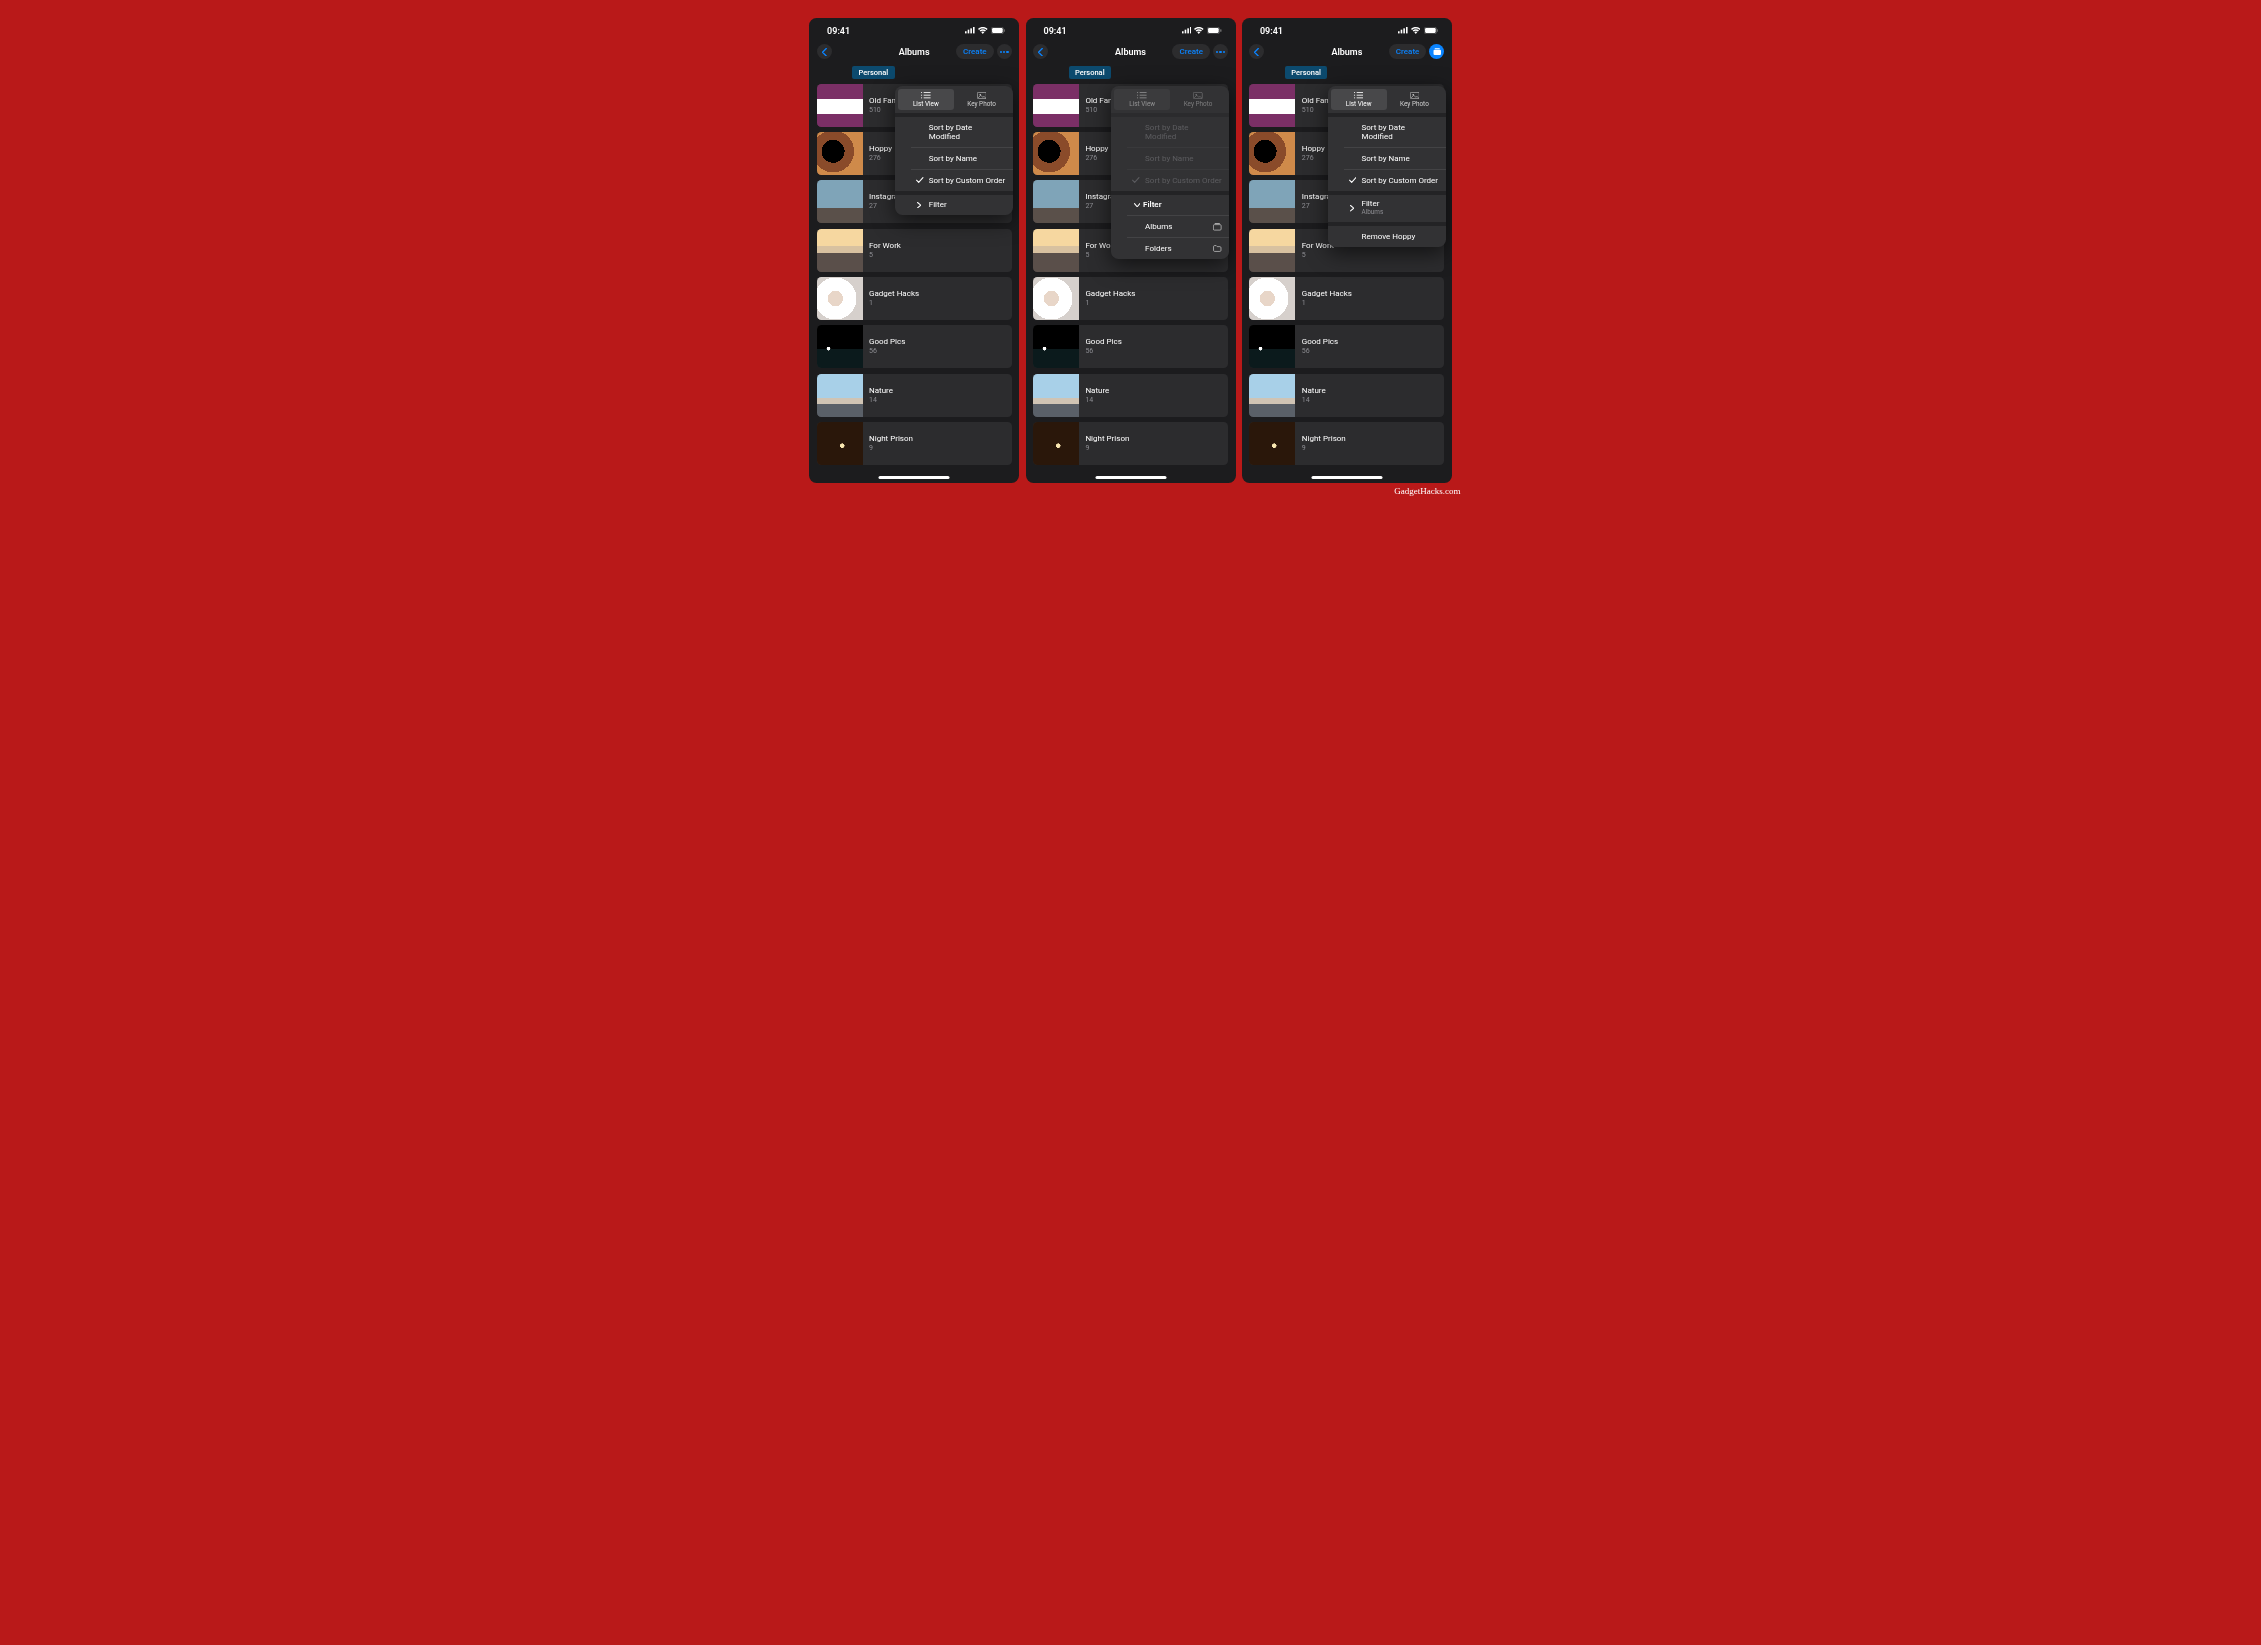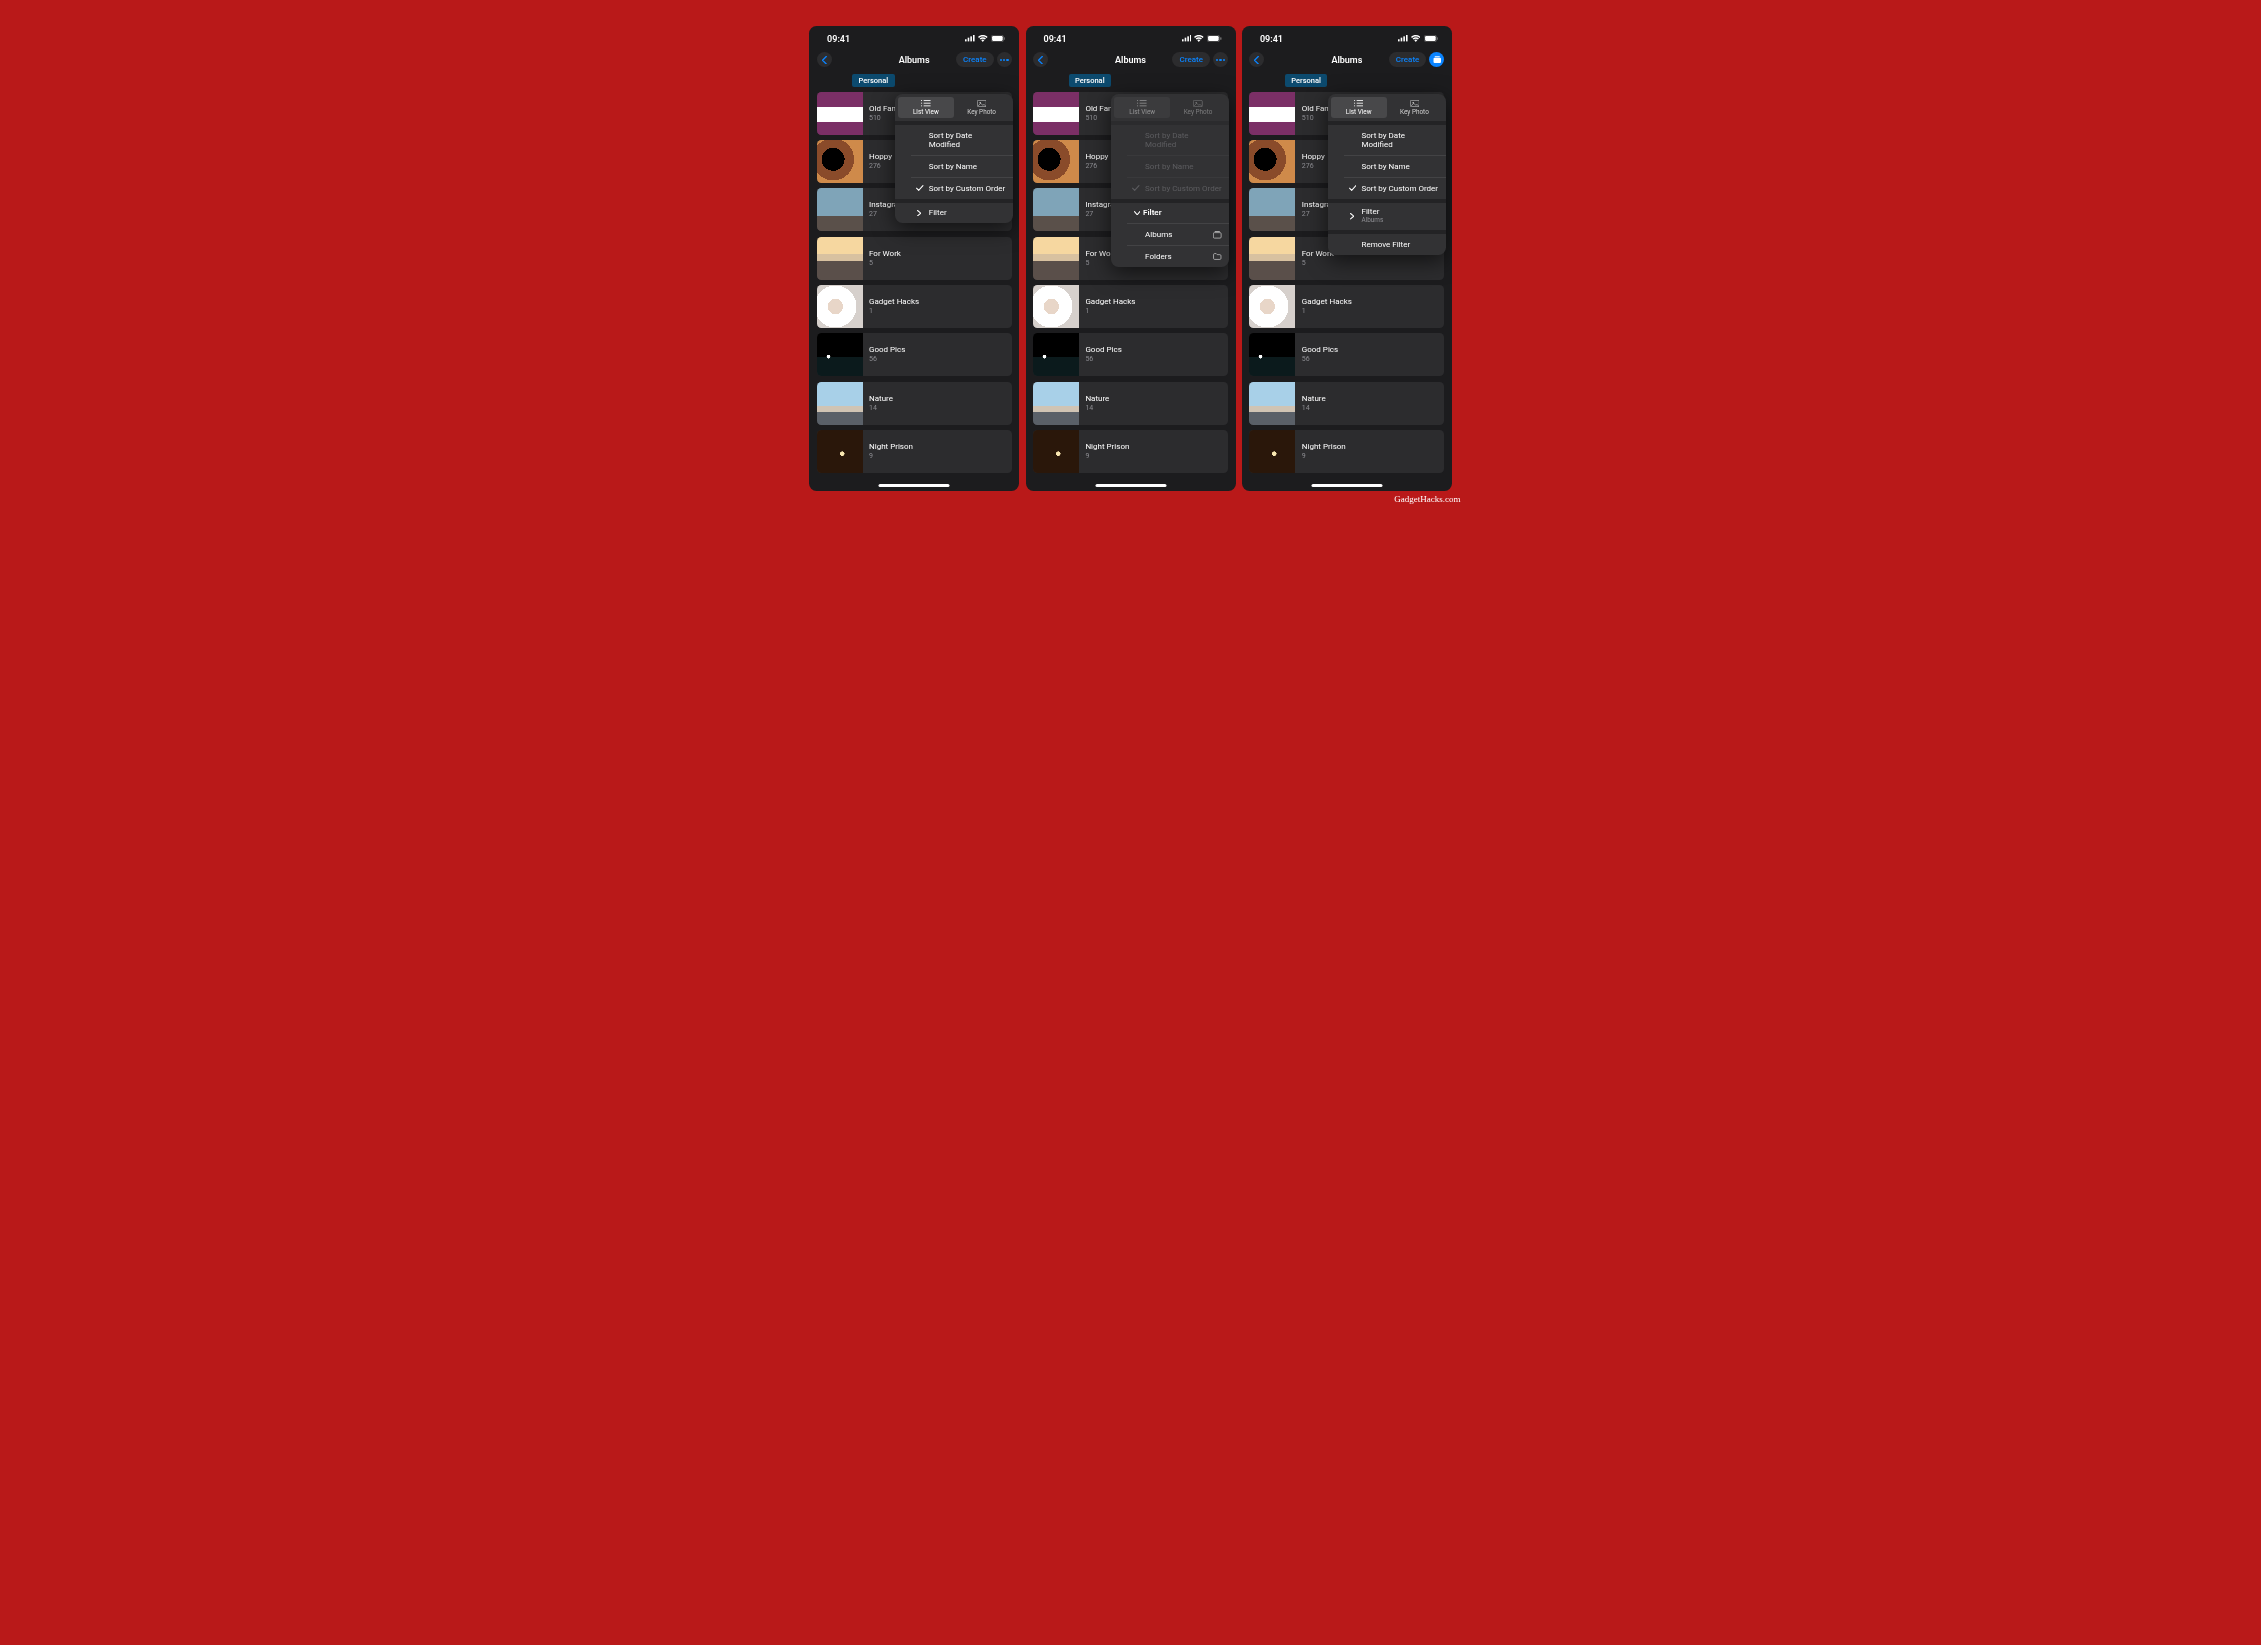--- a/index.html
+++ b/index.html
@@ -1,16 +1,16 @@
 <!DOCTYPE html>
 <html style="font-size:8.5px"><head>
 <meta charset="utf-8">
 <style>
   html,body{margin:0;padding:0;background:#b91919;font-family:-apple-system,BlinkMacSystemFont,"Segoe UI",Roboto,Helvetica,Arial,sans-serif;}
-  .stage{width:681px;height:496px;margin:11px auto;position:relative;}
+  .stage{width:681px;height:496px;margin:3px auto;position:relative;}
   .phones{display:flex;gap:6.4px;justify-content:center;padding-top:15px;}
   .phone{width:210px;height:465px;background:#1c1c1e;border-radius:7.5px;overflow:hidden;position:relative;color:#fff;flex:0 0 210px;}
   
   .status{display:flex;justify-content:space-between;align-items:center;padding:7.5px 14px 4.3px 18px;font-size:9px;font-weight:600;}
   .status-right{display:flex;align-items:center;gap:3.2px;}
   .status-right svg{display:block;}
   
   .hdr{display:flex;align-items:center;padding:3.2px 7.5px 5.3px 7.5px;position:relative;height:18px;}
   .back-btn{width:15px;height:15px;border-radius:7.5px;background:#2c2c2e;display:flex;align-items:center;justify-content:center;}
   .back-btn svg{stroke:#0a84ff;}
@@ -502,21 +502,21 @@
                 <path d="M1 1 L7 6 L1 11" stroke="#fff" stroke-width="2" fill="none" stroke-linecap="round" stroke-linejoin="round"></path>
               </svg>
         <span class="lbl">
           <span>Filter</span>
           <span class="sub-lbl">Albums</span>
         </span>
       </div>
     </div>
     <div class="menu-sec">
       <div class="mitem first">
-              <span>Remove Filter</span>
+              <span>Remove Hoppy</span>
             </div>
     </div>
   </div>
 </div>
 
 </div>
 <div class="wm">GadgetHacks.com</div>
 </div>
 
 

